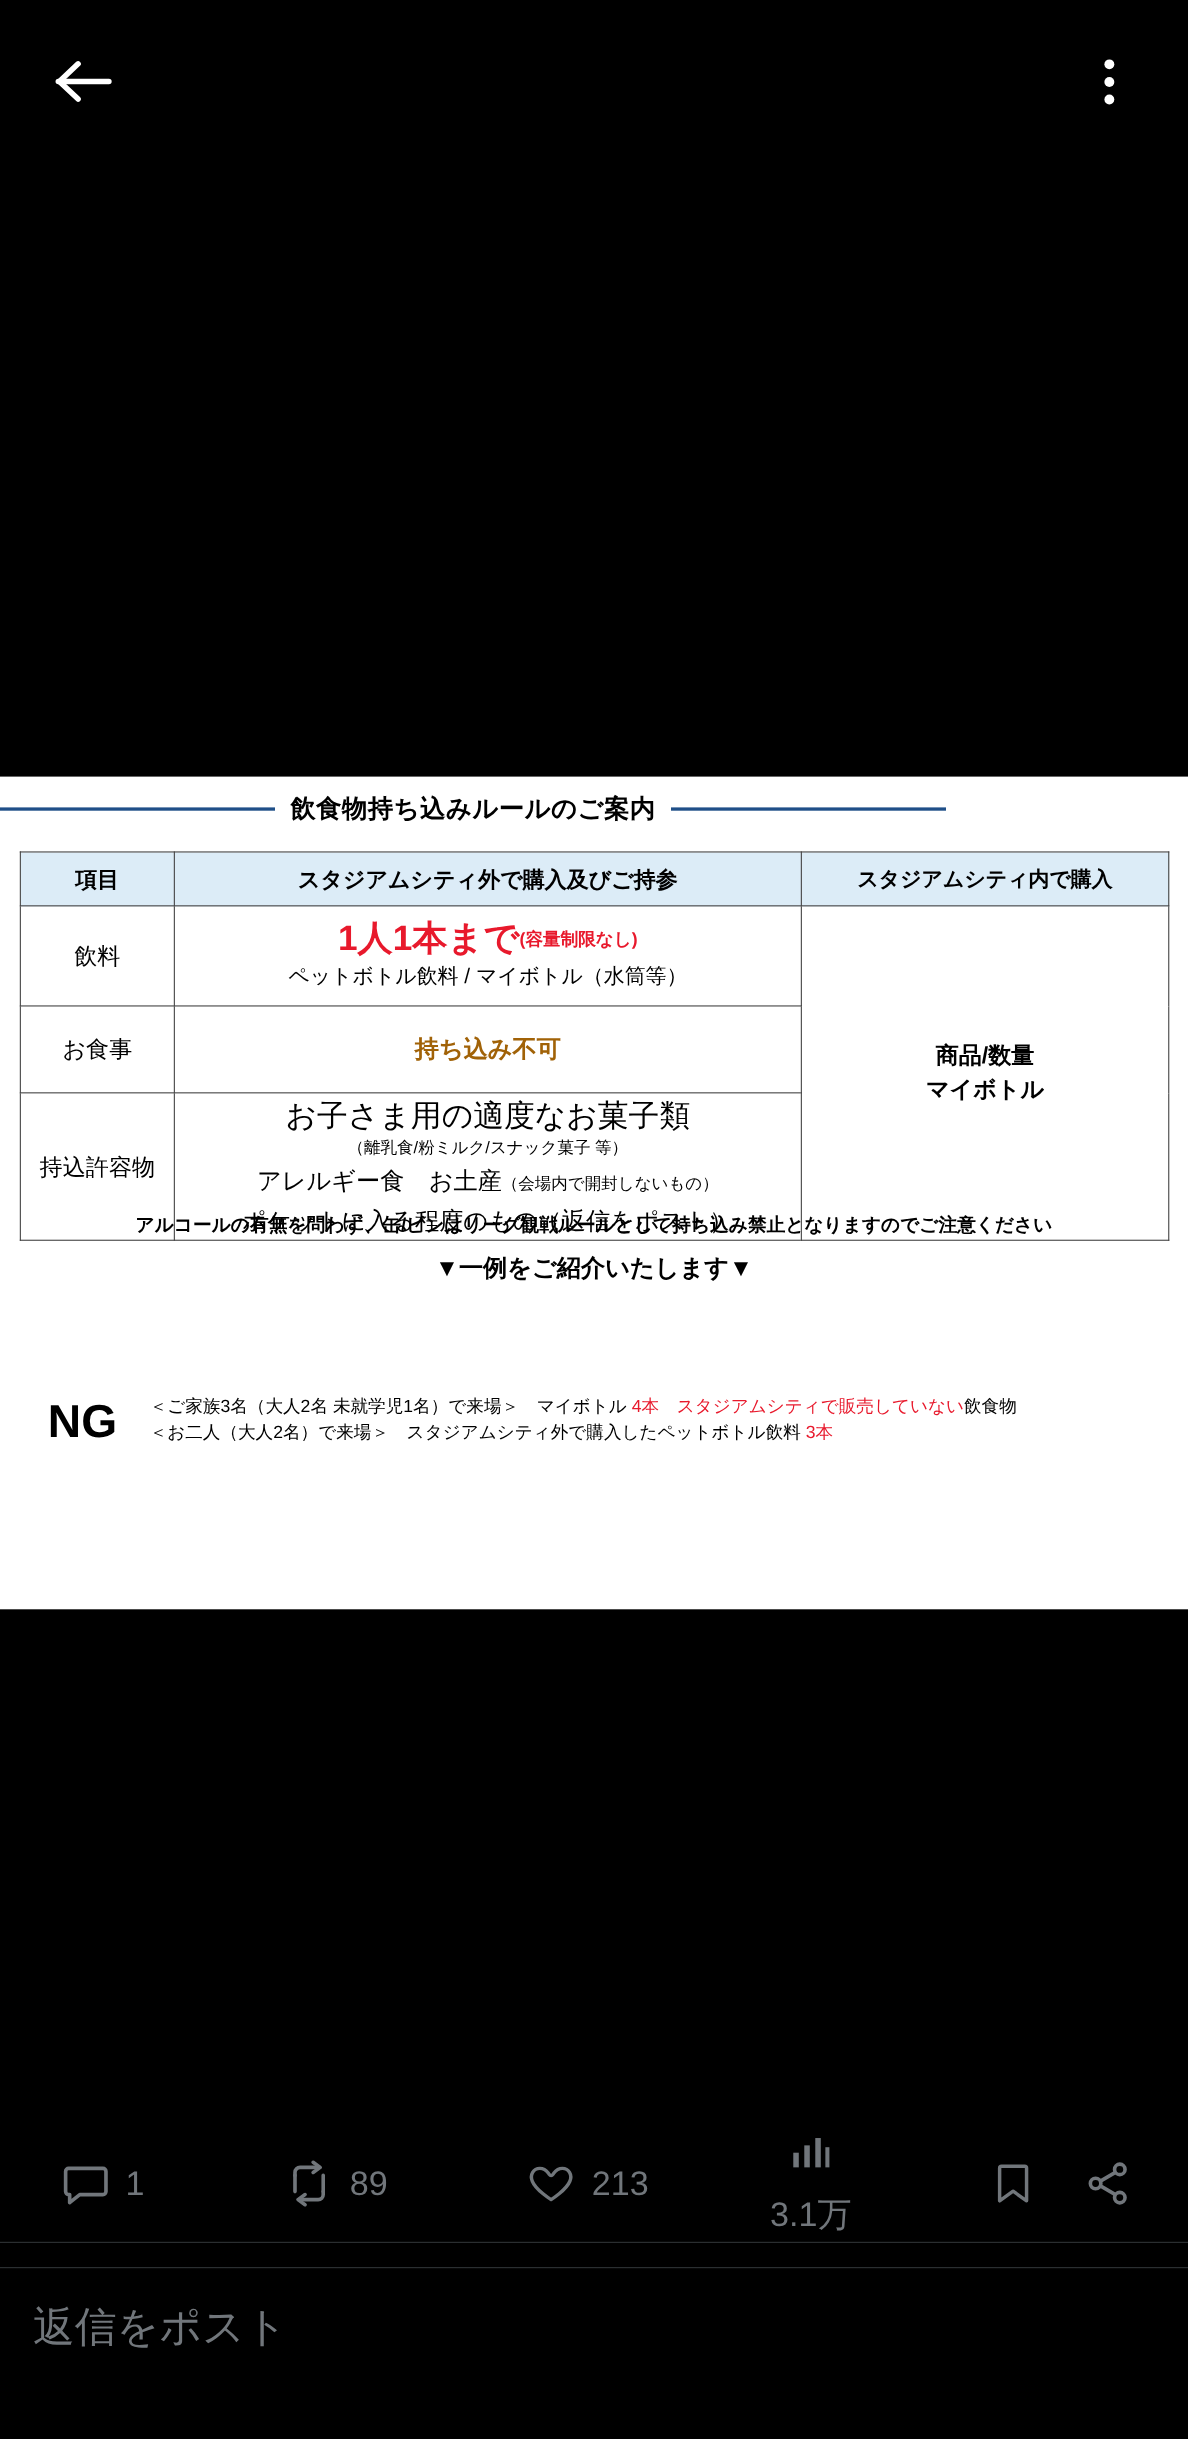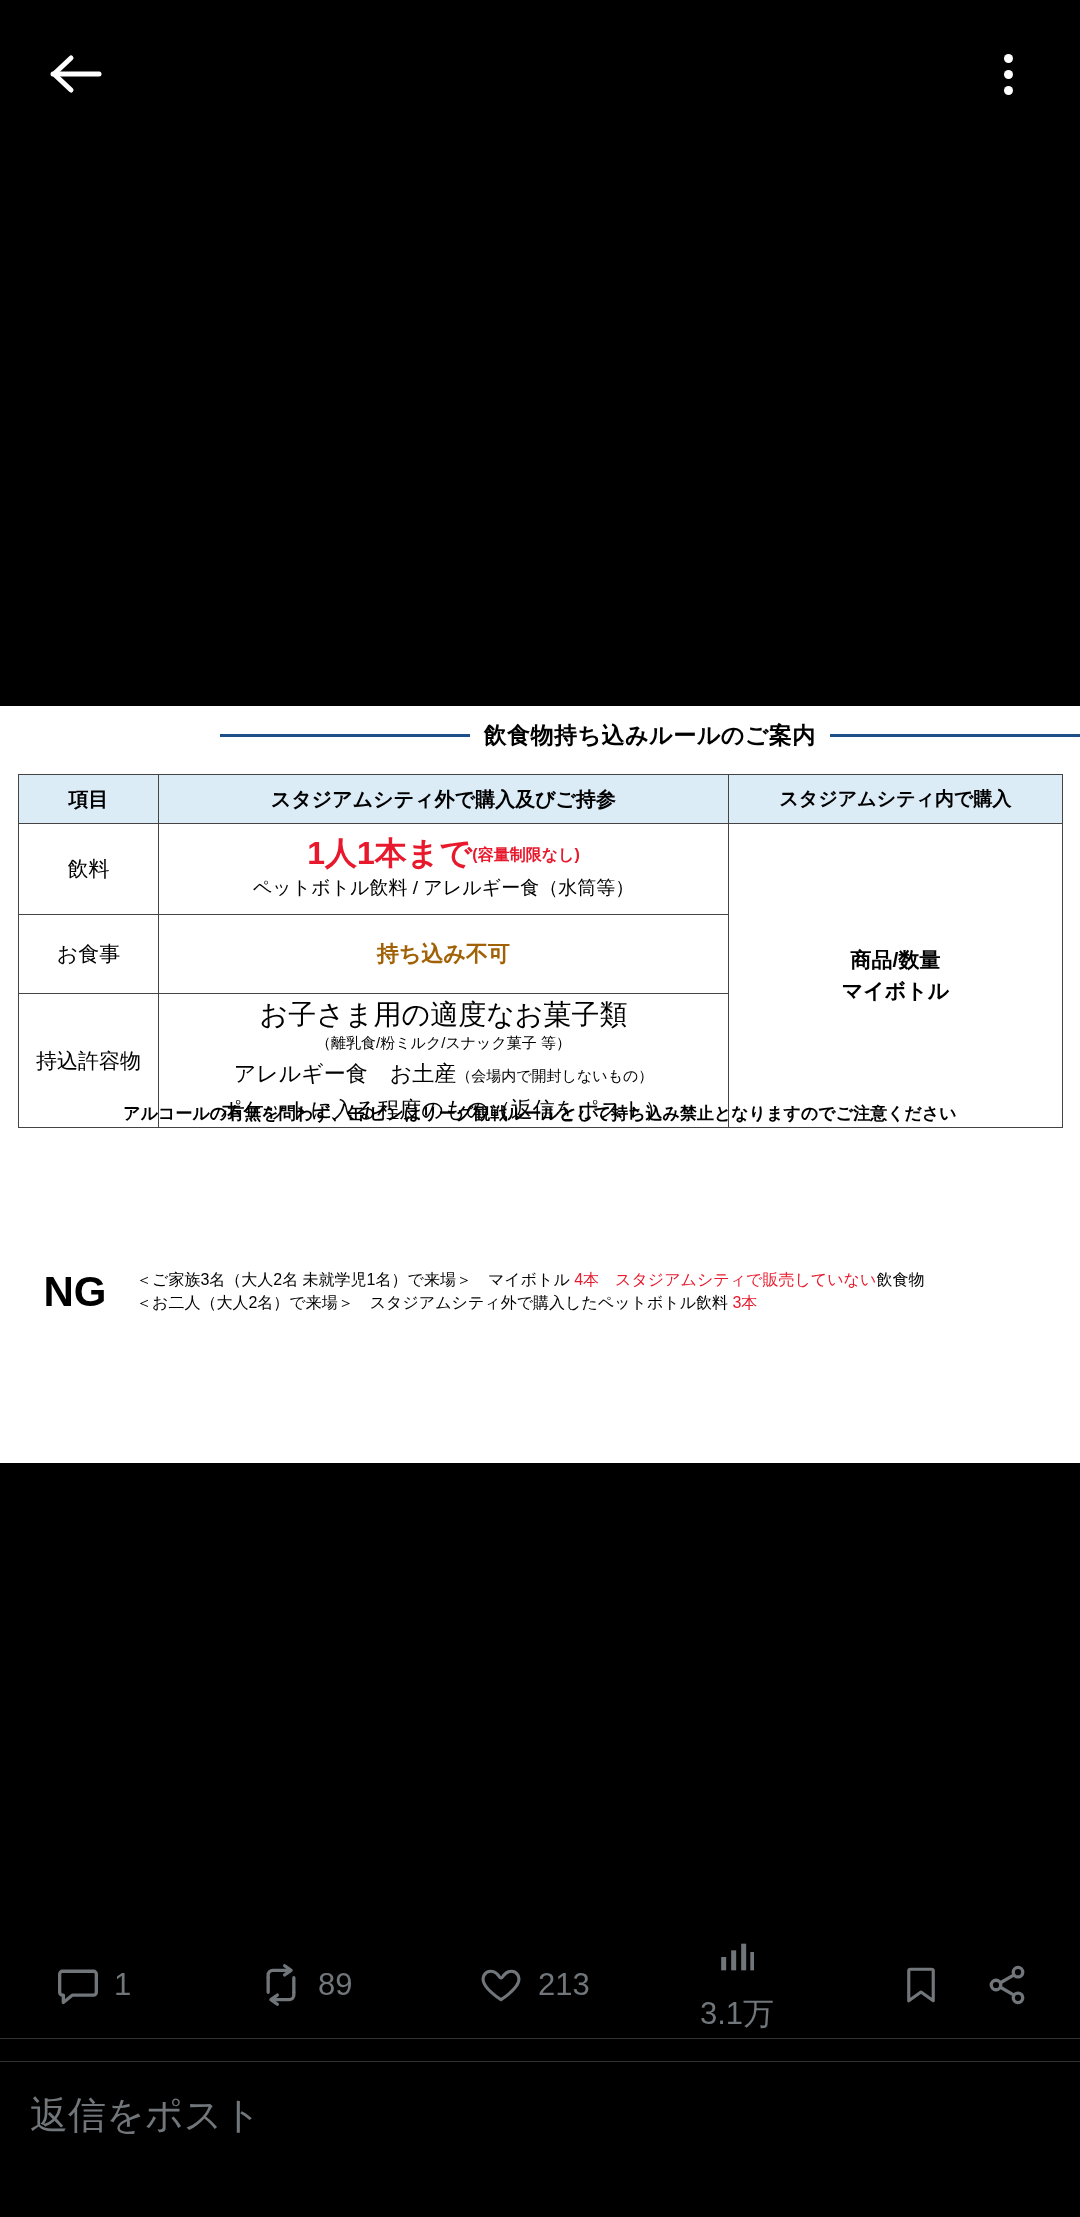--- a/index.html
+++ b/index.html
@@ -47,21 +47,21 @@
     top: 706px; left: 0;
     width: 1080px;
     height: 757px;
     background: #ffffff;
     color: #000;
   }
 
   .img-title-row {
     position: absolute;
     top: 14px; left: 0; width: 1080px;
-    display: flex; align-items: center; justify-content: flex-end;
+    display: flex; align-items: center; justify-content: flex-start;
     gap: 14px;
     font-family: Liberation Serif, serif;
   }
   .img-title-row .rule {
     height: 3px; background: #1f4f88; width: 250px;
   }
   .img-title {
     font-size: 23px;
     font-weight: bold;
     letter-spacing: 0.5px;
@@ -247,21 +247,21 @@
       <th class="th-cell">項目</th>
       <th class="th-cell">スタジアムシティ外で購入及びご持参</th>
       <th class="th-cell small">スタジアムシティ内で購入</th>
     </tr>
     <tr>
       <td class="row-label">飲料</td>
       <td style="height:86px;">
         <div class="big-red">
           <span>1人1本まで</span><span class="sub">(容量制限なし)</span>
         </div>
-        <div class="sub-line">ペットボトル飲料 / アレルギー食（水筒等）</div>
+        <div class="sub-line">ペットボトル飲料 / マイボトル（水筒等）</div>
       </td>
       <td class="in-cell" rowspan="3">
         <div>商品/数量</div>
         <div>マイボトル</div>
       </td>
     </tr>
     <tr>
       <td class="row-label">お食事</td>
       <td style="height:74px;">
         <div class="no-bring">持ち込み不可</div>
@@ -275,20 +275,21 @@
         <div class="allow-line2" style="margin-top:6px;">
           <span>アレルギー食　お土産</span><span class="small">（会場内で開封しないもの）</span>
         </div>
         <div class="allow-line3" style="margin-top:6px;">ポケットに入る程度のもの（返信をポスト）</div>
       </td>
     </tr>
   </tbody>
     </table>
 
   <div class="alcohol-note">アルコールの有無を問わず、缶/ビンはリーグ観戦ルールとして持ち込み禁止となりますのでご注意ください</div>
+  <div class="example-head">▼一例をご紹介いたします▼</div>
 
 
   <div class="ng-block">
     <div class="okng-label">NG</div>
     <div class="okng-lines">
       <div class="okng-line">
         <span>＜ご家族3名（大人2名 未就学児1名）で来場＞　マイボトル </span><span class="red">4本　スタジアムシティで販売していない</span><span>飲食物</span>
       </div>
       <div class="okng-line">
         <span>＜お二人（大人2名）で来場＞　スタジアムシティ外で購入したペットボトル飲料 </span><span class="red">3本</span>

